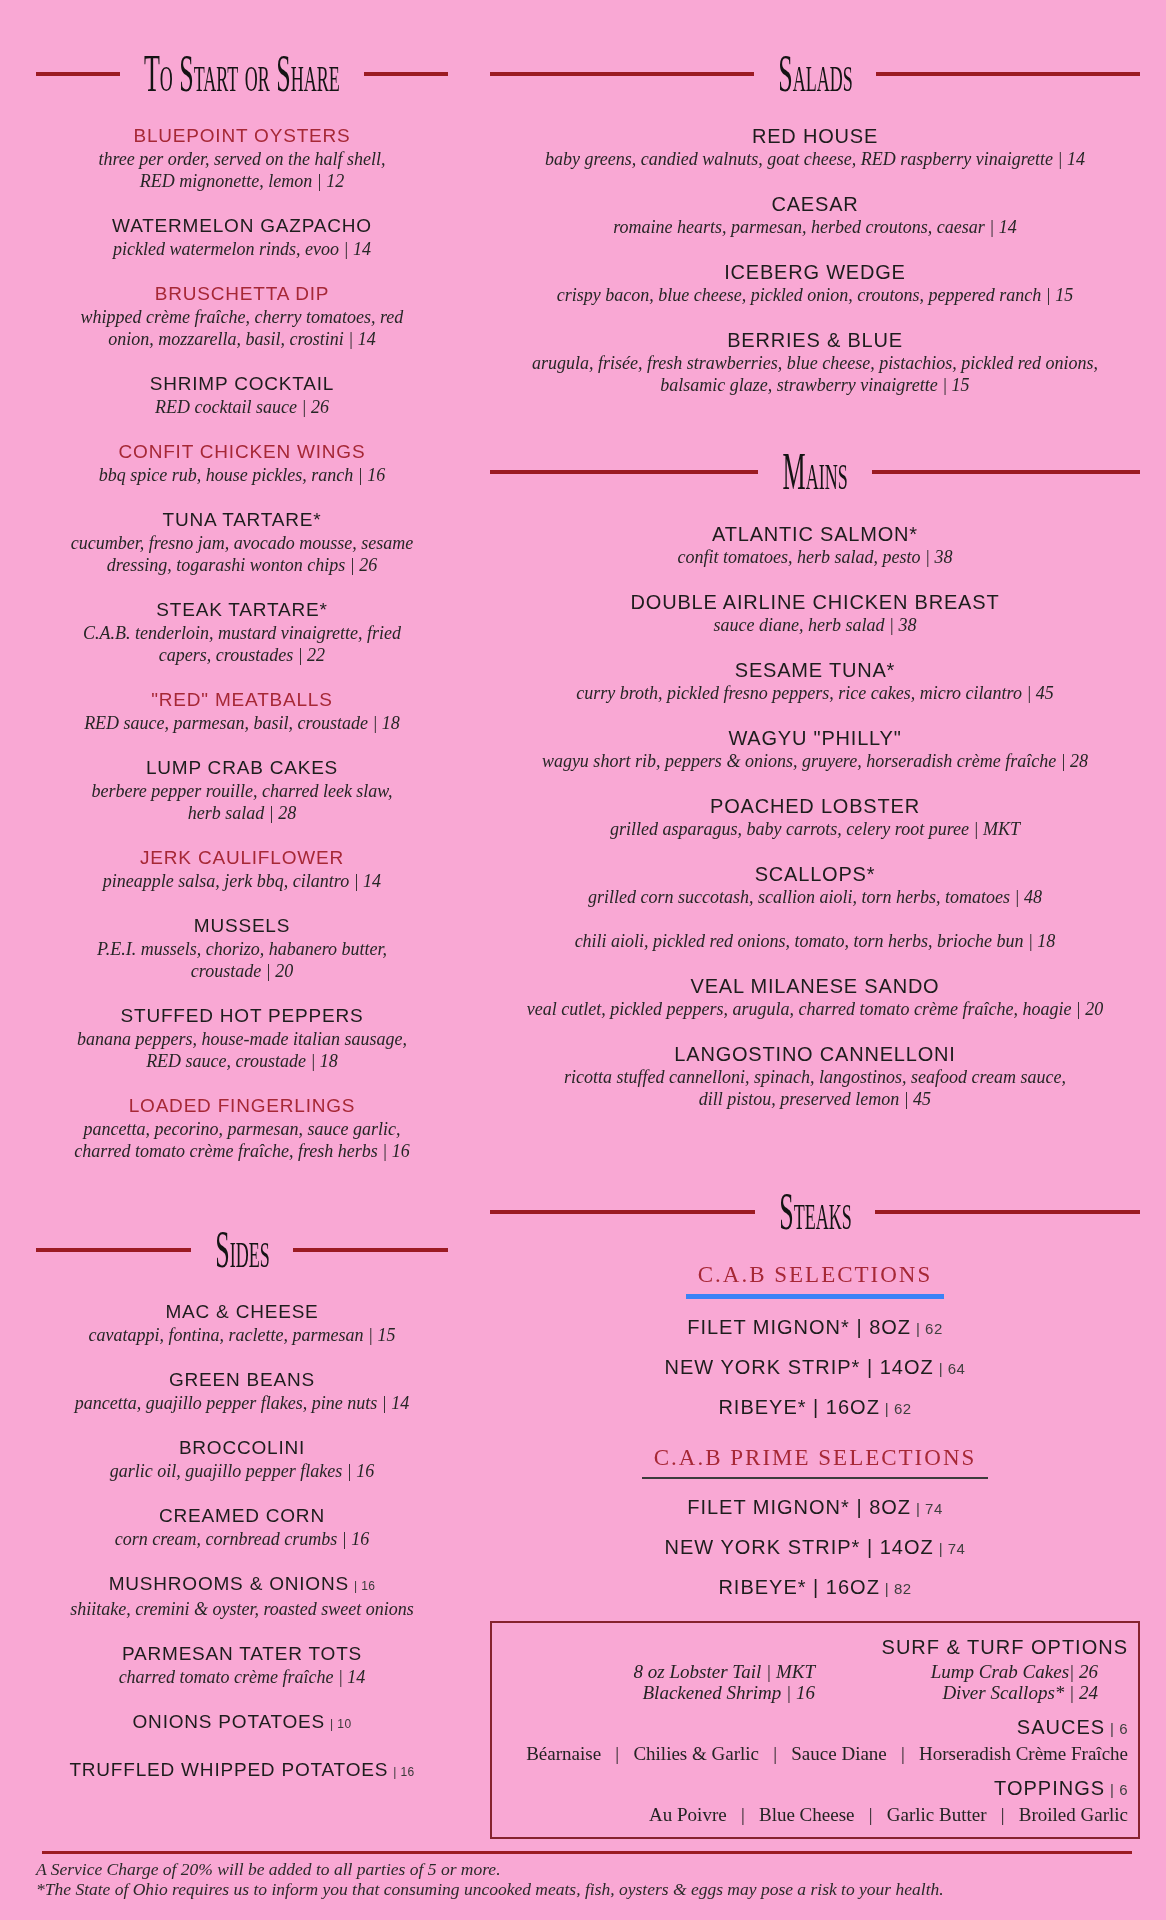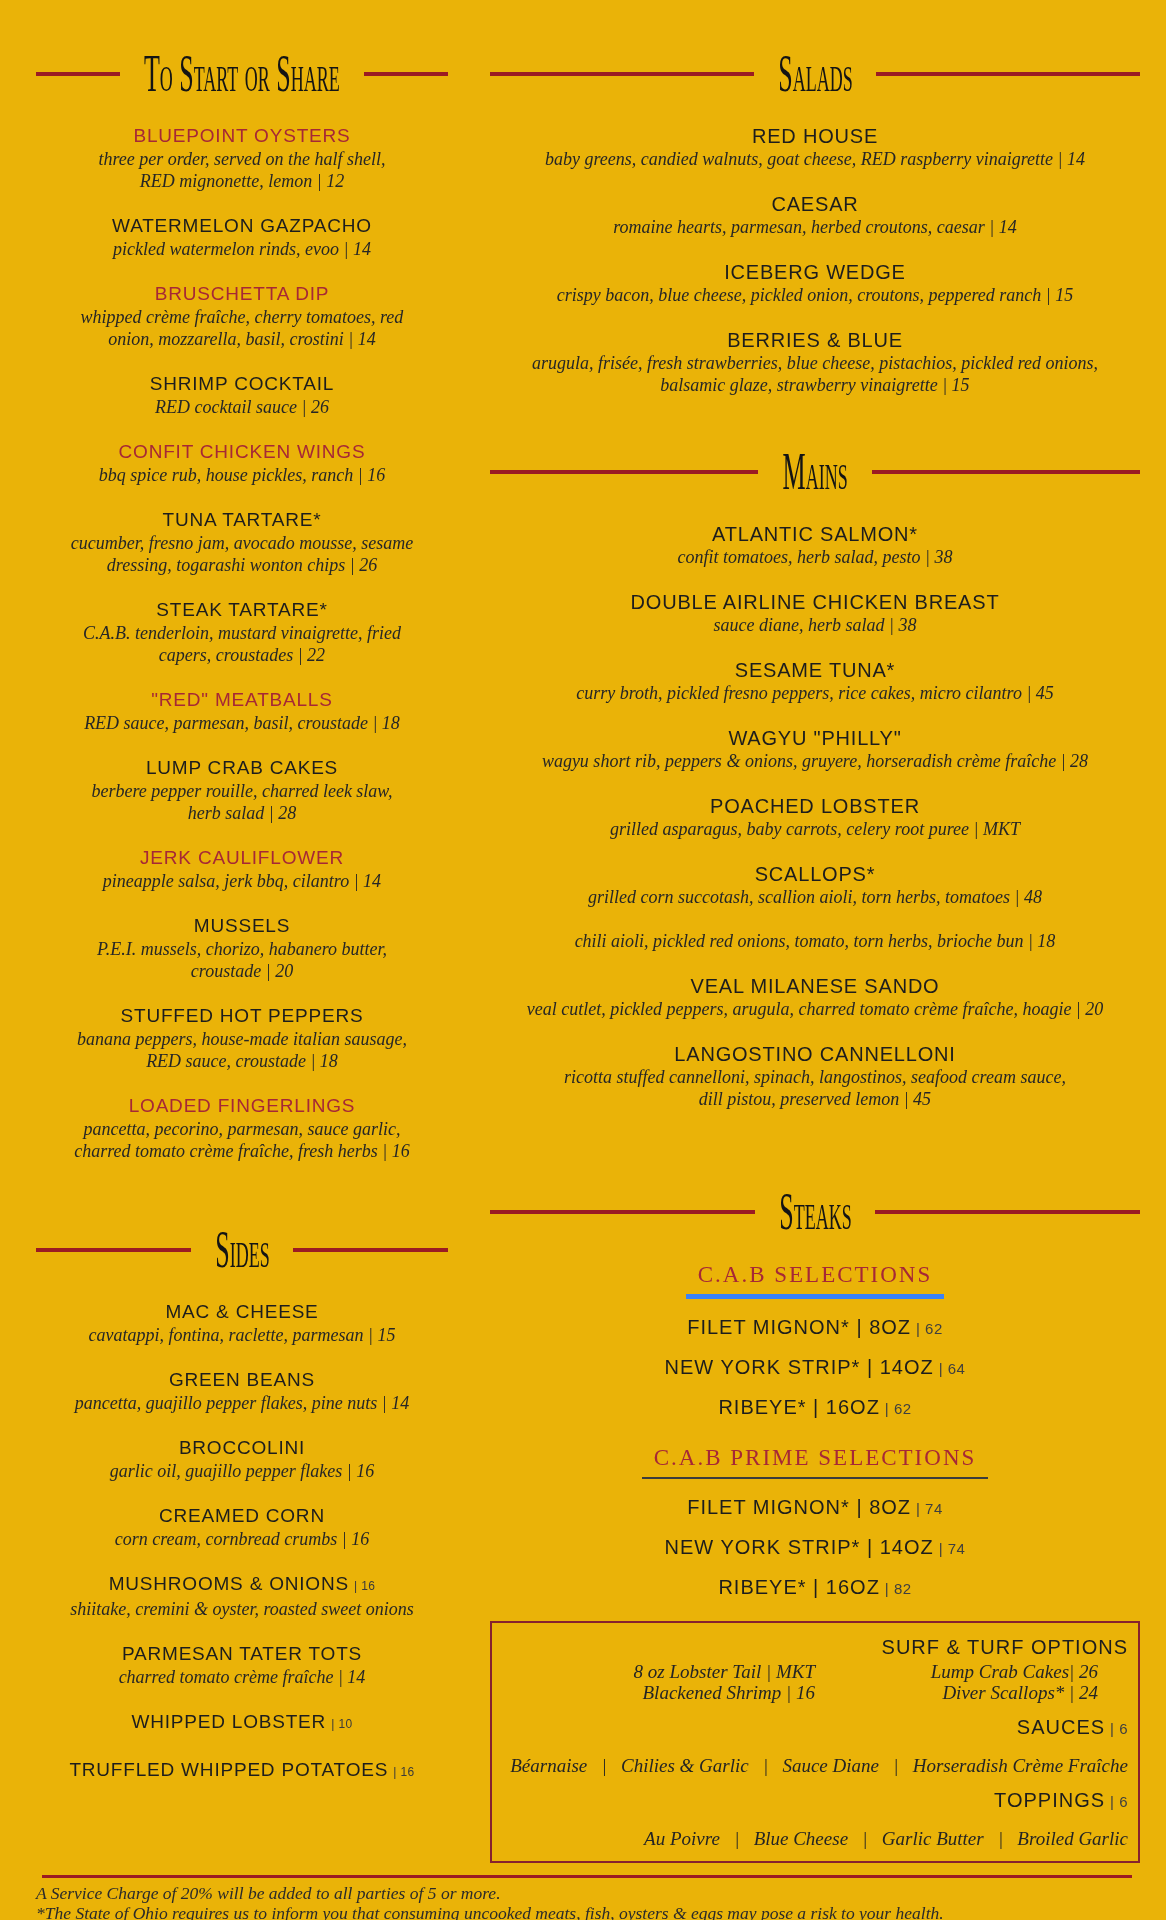--- a/index.html
+++ b/index.html
@@ -3,21 +3,21 @@
 <meta charset="utf-8">
 <style>
   :root{
     --red-text:#a62836;
     --red-rule:#9b1b23;
     --red-border:#86222e;
   }
   *{box-sizing:border-box;}
   html,body{margin:0;padding:0;background:#e8e8e8;}
   .page{
-    width:1166px;height:1920px;margin:0 auto;background:#eab308;
+    width:1166px;height:1920px;margin:0 auto;background:#f9a8d4;
     font-family:"Liberation Serif",serif;color:#222;
     padding:48px 26px 12px 36px;overflow:hidden;position:relative;
   }
   .columns{display:flex;align-items:flex-start;}
   .col-left{width:412px;flex:none;}
   .col-right{flex:1;margin-left:42px;min-width:0;}
 
   
   .sec-head{display:flex;align-items:center;gap:24px;height:52px;margin-bottom:24px;}
   .rule{flex:1;height:3.5px;background:var(--red-rule);}
@@ -67,21 +67,21 @@
   }
   .box-title{
     font-family:"Liberation Sans",sans-serif;font-size:20px;line-height:24px;
     letter-spacing:1px;color:#1d1d1d;
   }
   .sp2{font-size:15px;color:#3f3f3f;margin-left:5px;letter-spacing:.5px;}
   .surf-rows{margin-top:2px;padding:0 30px;}
   .surf-row{display:flex;}
   .surf-cell{flex:1;font-style:italic;font-size:19px;line-height:21px;color:#242424;white-space:nowrap;}
   .sub-head{margin-top:12px;}
-  .box-line{font-style:italic;font-size:19px;line-height:21px;margin-top:14px;color:#242424;white-space:nowrap;}
+  .box-line{font-size:19px;line-height:21px;margin-top:2px;color:#242424;white-space:nowrap;}
 
   
   .footer-rule{height:2.5px;background:var(--red-rule);margin:12px 8px 0 6px;}
   .footer{text-align:left;font-style:italic;font-size:17.5px;line-height:20px;color:#2a2a2a;margin-top:5px;}
 </style>
 </head>
 <body>
 
 <div class="page">
   <div class="columns">
@@ -224,21 +224,21 @@
                 <div class="dline">shiitake, cremini &amp; oyster, roasted sweet onions</div>
               </div>
   </div>
             <div class="item">
     <div class="item-name"><span class="nm">PARMESAN TATER TOTS</span></div>
     <div class="item-desc">
                 <div class="dline">charred tomato crème fraîche | 14</div>
               </div>
   </div>
             <div class="item">
-    <div class="item-name"><span class="nm">WHIPPED LOBSTER</span><span class="nm-price">| 10</span></div>
+    <div class="item-name"><span class="nm">ONIONS POTATOES</span><span class="nm-price">| 10</span></div>
 
   </div>
             <div class="item">
     <div class="item-name"><span class="nm">TRUFFLED WHIPPED POTATOES</span><span class="nm-price">| 16</span></div>
 
   </div>
           </div>
       </section>
     </div>
 

